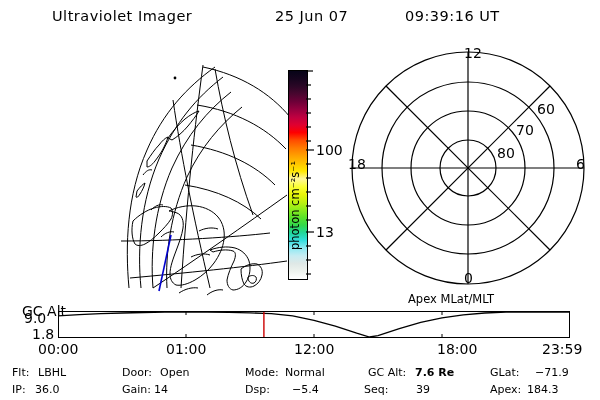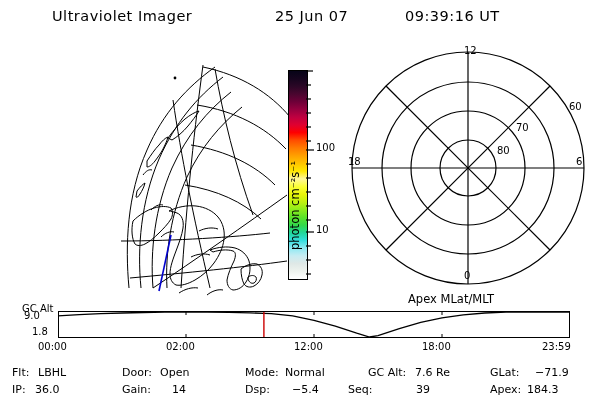--- a/index.html
+++ b/index.html
@@ -2,21 +2,21 @@
 <html><head>
 <meta charset="utf-8">
 <style>
   html,body{margin:0;padding:0;background:#ffffff;}
   body{width:600px;height:400px;overflow:hidden;
        font-family:"DejaVu Sans","Liberation Sans",sans-serif;color:#000;}
   #app{position:relative;width:600px;height:360px;}
   .abs{position:absolute;}
   .hdr{font-size:14.5px;letter-spacing:.5px;white-space:nowrap;}
   .cap{font-size:11.5px;white-space:nowrap;}
-  .tick{font-size:10px;white-space:nowrap;}
+  .tick{font-size:14px;white-space:nowrap;}
   .stat{font-size:11px;white-space:nowrap;}
   .vlabel{transform-origin:0 0;transform:rotate(-90deg);font-size:11.5px;white-space:nowrap;}
   .cbar{border:1px solid #000;}
   svg{display:block;overflow:visible;}
 </style>
 </head>
 <body>
 
 <div id="app">
 
@@ -106,21 +106,21 @@
       <line x1="0" y1="124" x2="5" y2="124"></line>
       <line x1="0" y1="138" x2="5" y2="138"></line>
       <line x1="0" y1="152" x2="5" y2="152"></line>
       <line x1="0" y1="164" x2="8" y2="164"></line>
       <line x1="0" y1="178" x2="5" y2="178"></line>
       <line x1="0" y1="192" x2="5" y2="192"></line>
       <line x1="0" y1="206" x2="5" y2="206"></line>
     </g>
   </svg>
   <div class="abs tick" style="left:316px;top:142px;">100</div>
-  <div class="abs tick" style="left:316px;top:224px;">10</div>
+  <div class="abs tick" style="left:316px;top:224px;">13</div>
   <div class="abs vlabel" style="left:288px;top:250px;">photon cm⁻²s⁻¹</div>
 
   <div class="abs" style="left:340px;top:40px;width:256px;height:256px;">
     <svg width="256" height="256" viewBox="0 0 256 256">
       <g fill="none" stroke="#000" stroke-width="1.2">
         <circle cx="128" cy="128" r="116"></circle>
         <circle cx="128" cy="128" r="86"></circle>
         <circle cx="128" cy="128" r="57"></circle>
         <circle cx="128" cy="128" r="28"></circle>
         <line x1="128" y1="12" x2="128" y2="244"></line>
@@ -129,21 +129,21 @@
         <line x1="210" y1="46" x2="46" y2="210"></line>
       </g>
     </svg>
   </div>
   <div class="abs tick" style="left:464px;top:45px;">12</div>
   <div class="abs tick" style="left:576px;top:156px;">6</div>
   <div class="abs tick" style="left:464px;top:270px;">0</div>
   <div class="abs tick" style="left:348px;top:156px;">18</div>
   <div class="abs tick" style="left:497px;top:145px;">80</div>
   <div class="abs tick" style="left:516px;top:122px;">70</div>
-  <div class="abs tick" style="left:537px;top:101px;margin-left:32px;">60</div>
+  <div class="abs tick" style="left:537px;top:101px;">60</div>
   <div class="abs cap" style="left:408px;top:292px;">Apex MLat/MLT</div>
 
   <div class="abs tick" style="left:22px;top:303px;">GC Alt</div>
   <div class="abs tick" style="left:24px;top:310px;">9.0</div>
   <div class="abs tick" style="left:32px;top:326px;">1.8</div>
 
   <div class="abs" style="left:58px;top:311px;width:512px;height:27px;">
     <svg width="512" height="27" viewBox="0 0 512 27" preserveAspectRatio="none">
       <rect x="0.5" y="0.5" width="511" height="26" fill="none" stroke="#000" stroke-width="1"></rect>
       <polyline id="alt-trace" fill="none" stroke="#000" stroke-width="1.3" points="0.0,4.8 21.3,3.6 42.7,2.7 64.0,2.0 85.3,1.5 106.7,1.2 128.0,1.0 149.3,1.1 170.7,1.3 192.0,1.9 205.9,2.3 213.3,2.7 234.7,4.8 256.0,9.3 277.3,15.2 298.7,22.2 311.5,26.0 320.0,24.6 341.3,17.7 362.7,11.4 384.0,6.9 405.3,3.8 426.7,2.0 448.0,1.2 469.3,1.0 490.7,1.0 511.6,1.0"></polyline>
@@ -153,45 +153,45 @@
         <line x1="256" y1="26" x2="256" y2="23"></line>
         <line x1="384" y1="26" x2="384" y2="23"></line>
         <line x1="128" y1="1" x2="128" y2="4"></line>
         <line x1="256" y1="1" x2="256" y2="4"></line>
         <line x1="384" y1="1" x2="384" y2="4"></line>
       </g>
     </svg>
   </div>
 
   <div class="abs tick" style="left:38px;top:341px;">00:00</div>
-  <div class="abs tick" style="left:166px;top:341px;">02:00</div>
+  <div class="abs tick" style="left:166px;top:341px;">01:00</div>
   <div class="abs tick" style="left:294px;top:341px;">12:00</div>
-  <div class="abs tick" style="left:422px;top:341px;">18:00</div>
+  <div class="abs tick" style="left:437px;top:341px;">18:00</div>
   <div class="abs tick" style="left:542px;top:341px;">23:59</div>
 
   <div class="abs" style="left:0;top:366px;width:600px;">
     <div style="position:relative;height:15px;">
       <span class="abs stat" style="left:12px;">Flt:</span>
       <span class="abs stat" style="left:38px;">LBHL</span>
       <span class="abs stat" style="left:122px;">Door:</span>
       <span class="abs stat" style="left:160px;">Open</span>
       <span class="abs stat" style="left:245px;">Mode:</span>
       <span class="abs stat" style="left:285px;">Normal</span>
       <span class="abs stat" style="left:368px;">GC Alt:</span>
-      <span class="abs stat" style="left:415px;">7.6 Re</span>
+      <span class="abs stat" style="left:415px;font-weight:bold;">7.6 Re</span>
       <span class="abs stat" style="left:490px;">GLat:</span>
       <span class="abs stat" style="left:524px;margin-left:11px;">−71.9</span>
     </div>
     <div style="position:relative;height:15px;margin-top:2px;">
       <span class="abs stat" style="left:12px;">IP:</span>
       <span class="abs stat" style="left:35px;">36.0</span>
       <span class="abs stat" style="left:122px;">Gain:</span>
-      <span class="abs stat" style="left:172px;">14</span>
+      <span class="abs stat" style="left:154px;">14</span>
       <span class="abs stat" style="left:245px;">Dsp:</span>
       <span class="abs stat" style="left:292px;">−5.4</span>
-      <span class="abs stat" style="left:348px;text-align:center;">Seq:</span>
+      <span class="abs stat" style="left:364px;text-align:center;">Seq:</span>
       <span class="abs stat" style="left:416px;">39</span>
       <span class="abs stat" style="left:490px;">Apex:</span>
       <span class="abs stat" style="left:527px;">184.3</span>
     </div>
   </div>
 
 </div>
 
 </body></html>

